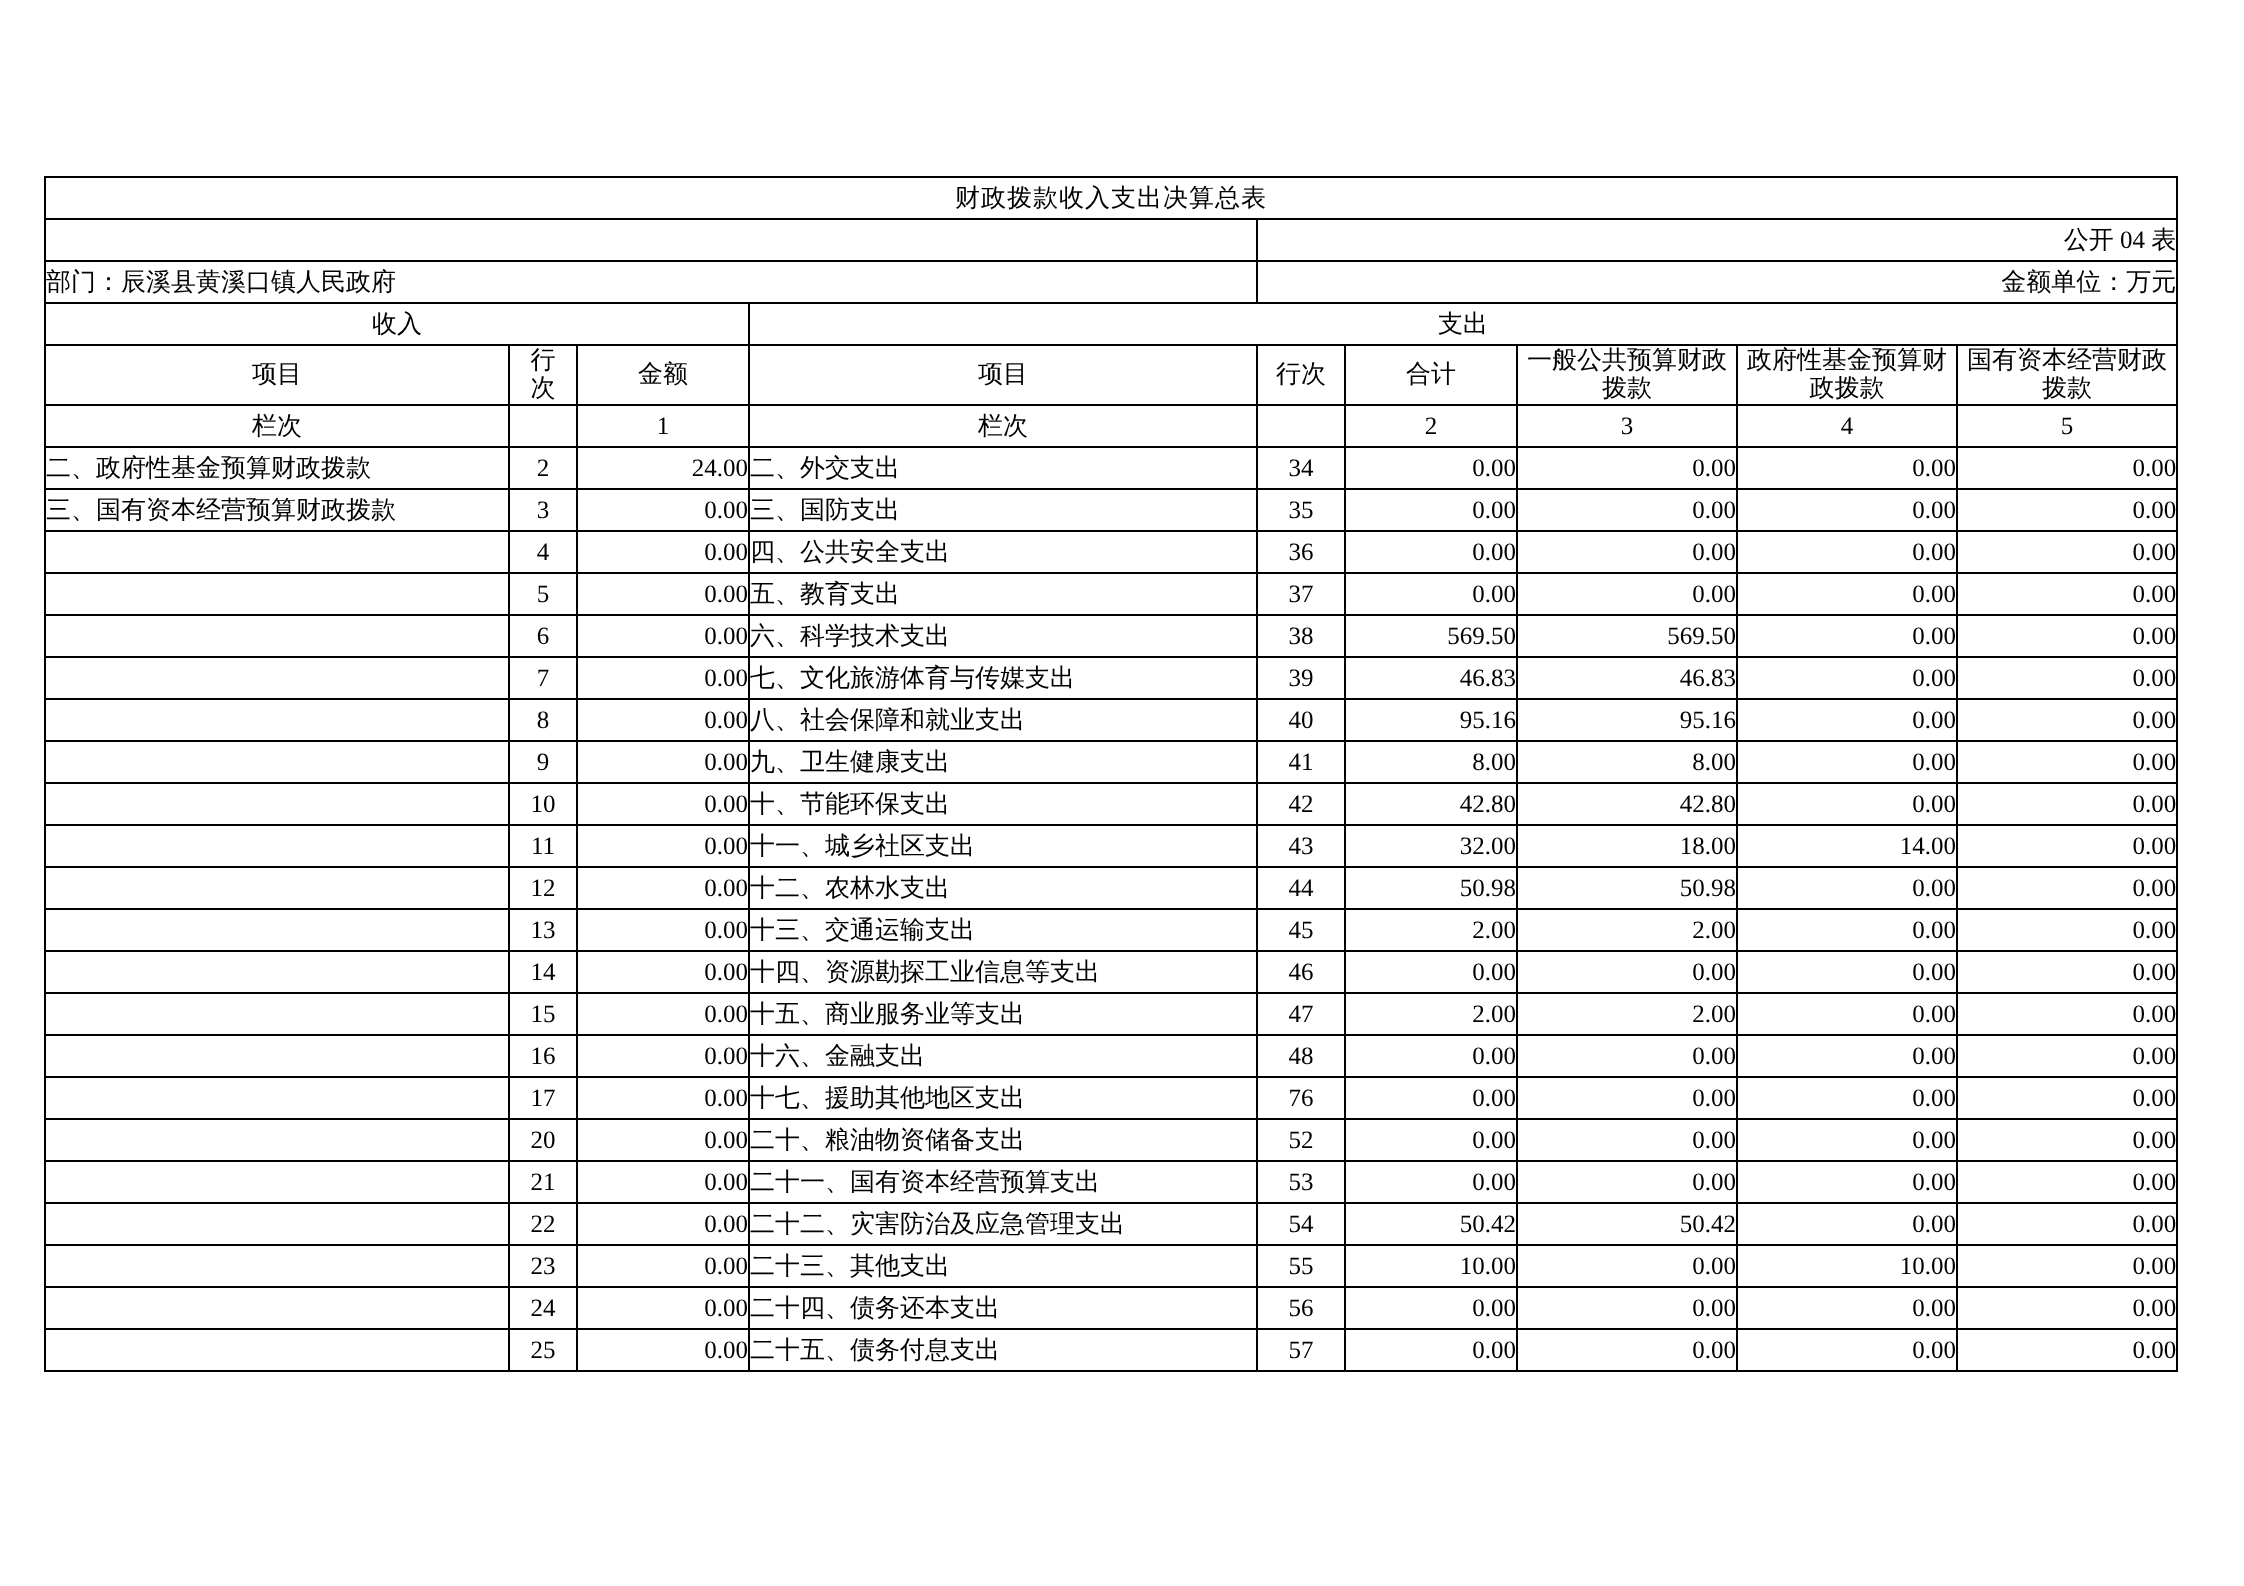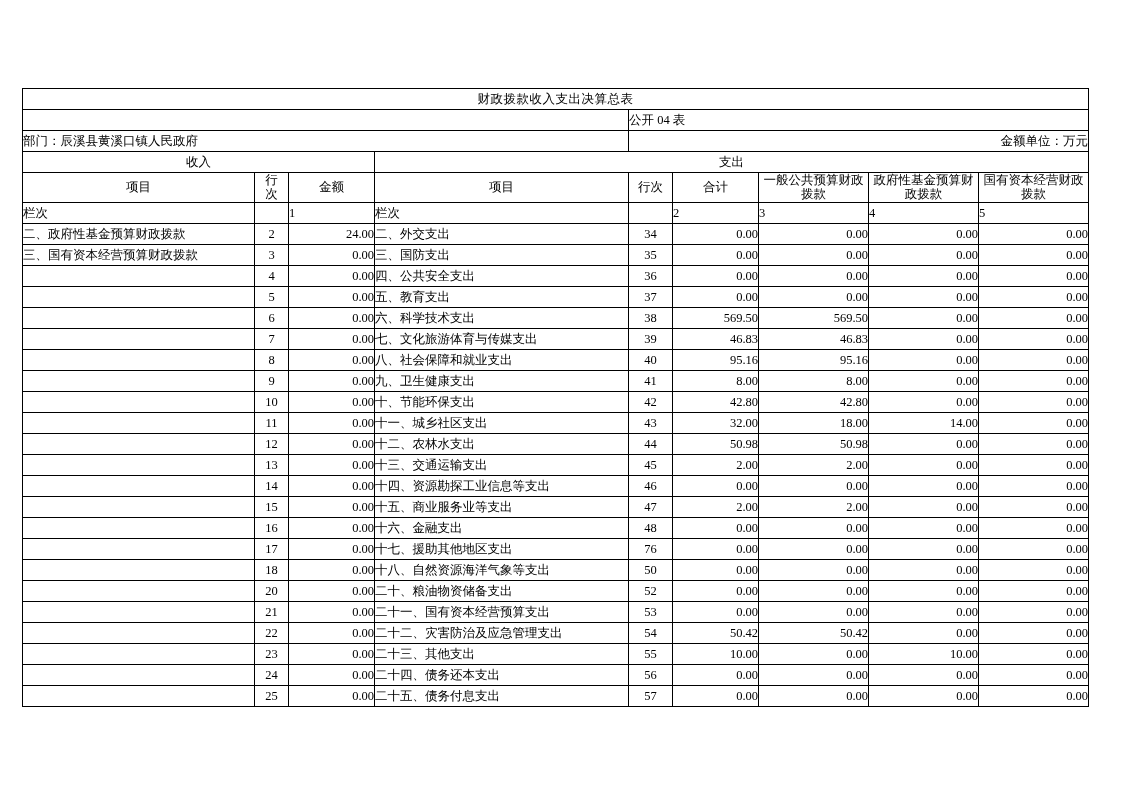--- a/index.html
+++ b/index.html
@@ -42,20 +42,21 @@
     vertical-align: middle;
   }
   .title-cell {
     text-align: center;
     font-weight: bold;
     font-size: 14px;
     height: 26px;
     letter-spacing: 0.5px;
   }
   .pub-cell {
+    text-align: right;
     font-weight: bold;
     font-size: 14px;
     padding-right: 8px;
     height: 24px;
     margin-top: 20px;
   }
   .dept-cell {
     text-align: left;
     padding-left: 8px;
     font-size: 13px;
@@ -72,21 +73,21 @@
     font-size: 13px;
     height: 22px;
   }
   .col-head {
     text-align: center;
     font-size: 12.5px;
     height: 44px;
     padding: 2px 3px;
   }
   .lan-head {
-    text-align: left;
+    text-align: center;
     font-size: 12.5px;
     height: 20px;
   }
   .txt {
     text-align: left;
     padding-left: 6px;
     font-size: 12.5px;
     white-space: nowrap;
     overflow: hidden;
   }
@@ -336,31 +337,20 @@
             <td class="num">0.00</td>
             <td class="txt">十七、援助其他地区支出</td>
             <td class="ctr">76</td>
             <td class="num">0.00</td>
             <td class="num">0.00</td>
             <td class="num">0.00</td>
             <td class="num">0.00</td>
           </tr>
           <tr>
             <td class="txt"></td>
-            <td class="ctr">18</td>
-            <td class="num">0.00</td>
-            <td class="txt">十八、自然资源海洋气象等支出</td>
-            <td class="ctr">50</td>
-            <td class="num">0.00</td>
-            <td class="num">0.00</td>
-            <td class="num">0.00</td>
-            <td class="num">0.00</td>
-          </tr>
-          <tr>
-            <td class="txt"></td>
             <td class="ctr">20</td>
             <td class="num">0.00</td>
             <td class="txt">二十、粮油物资储备支出</td>
             <td class="ctr">52</td>
             <td class="num">0.00</td>
             <td class="num">0.00</td>
             <td class="num">0.00</td>
             <td class="num">0.00</td>
           </tr>
           <tr>

